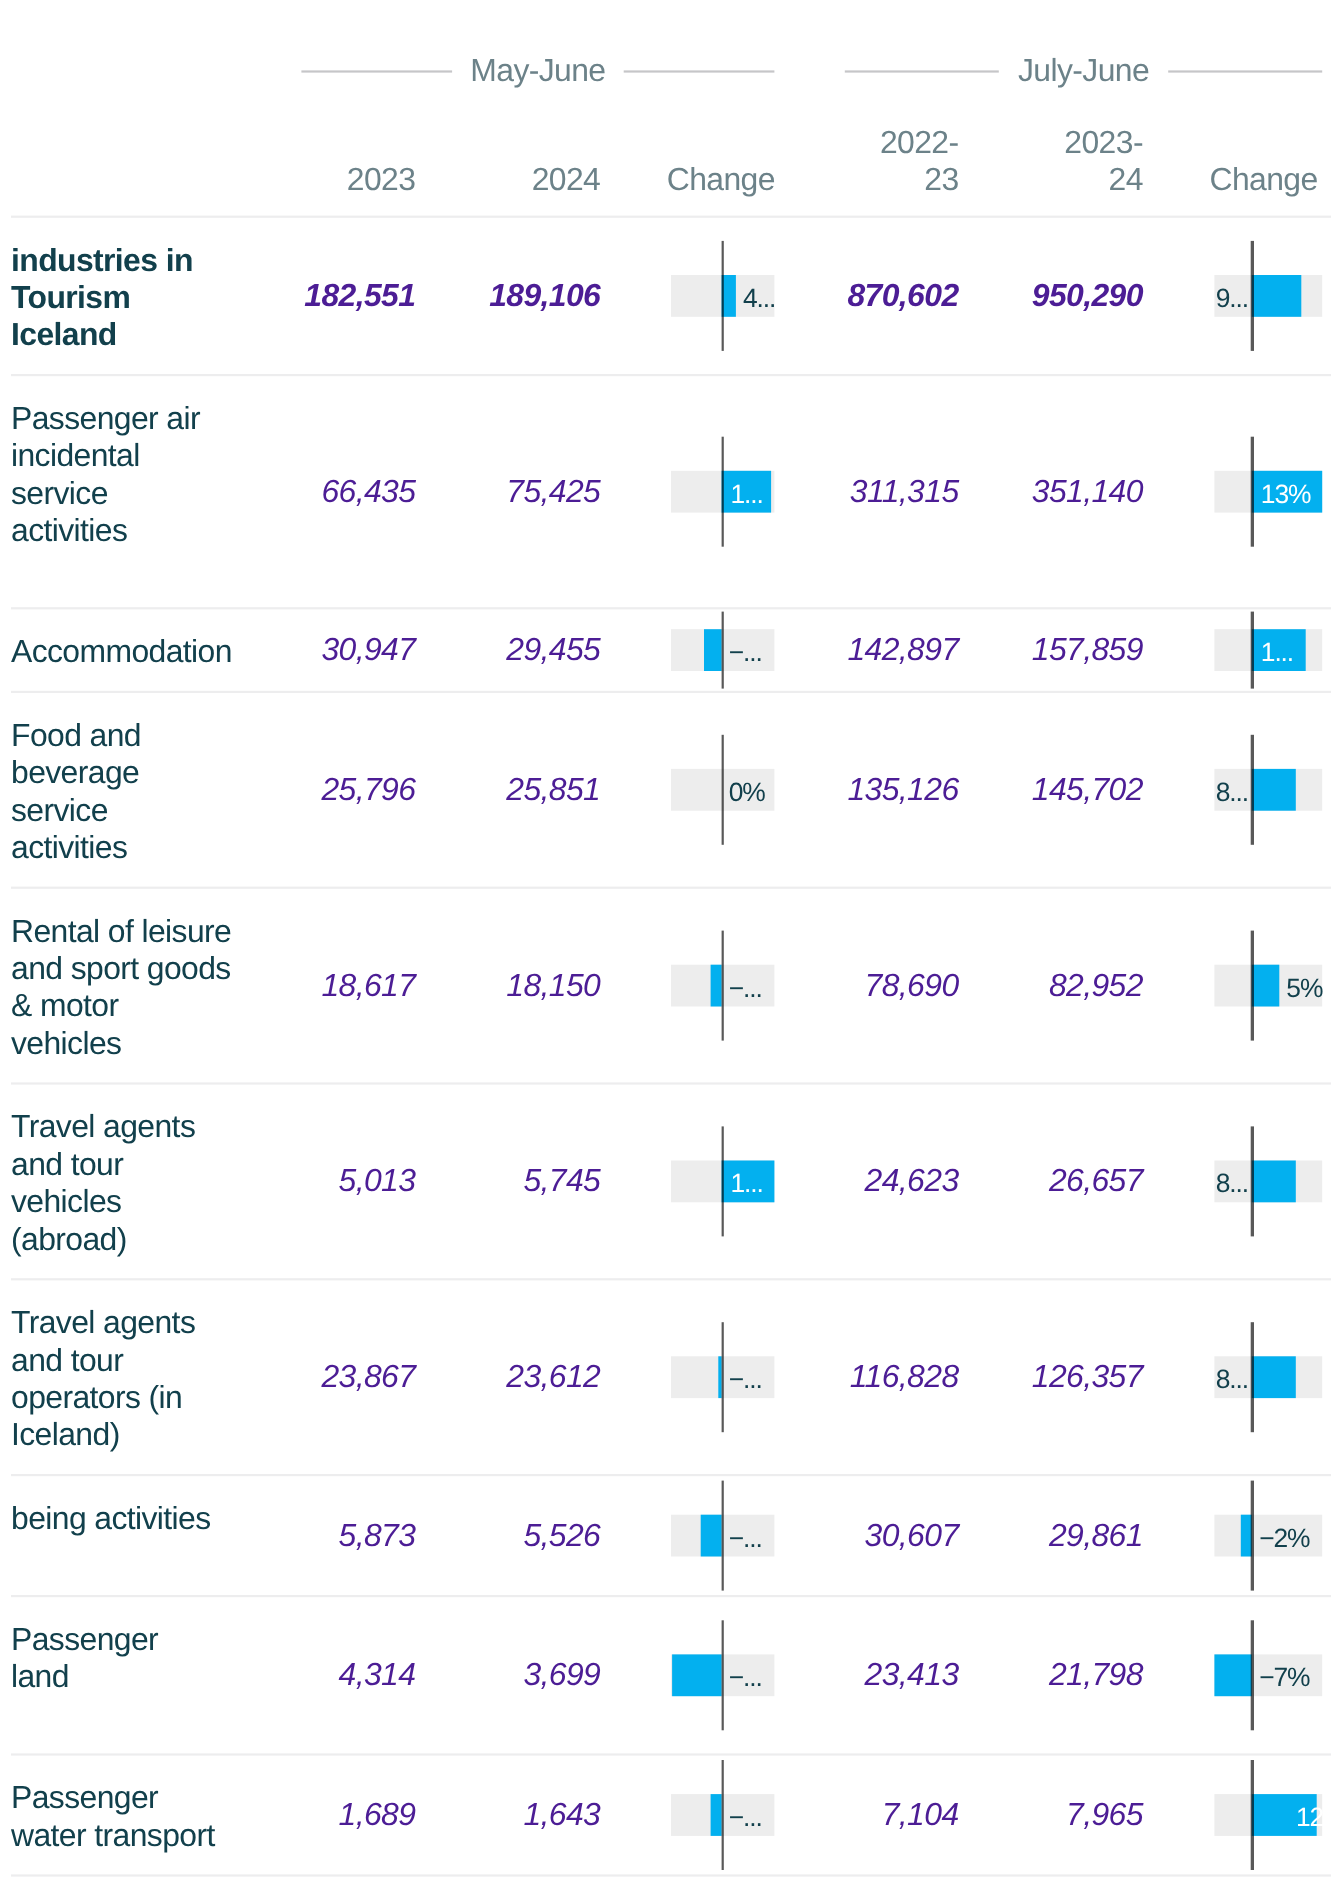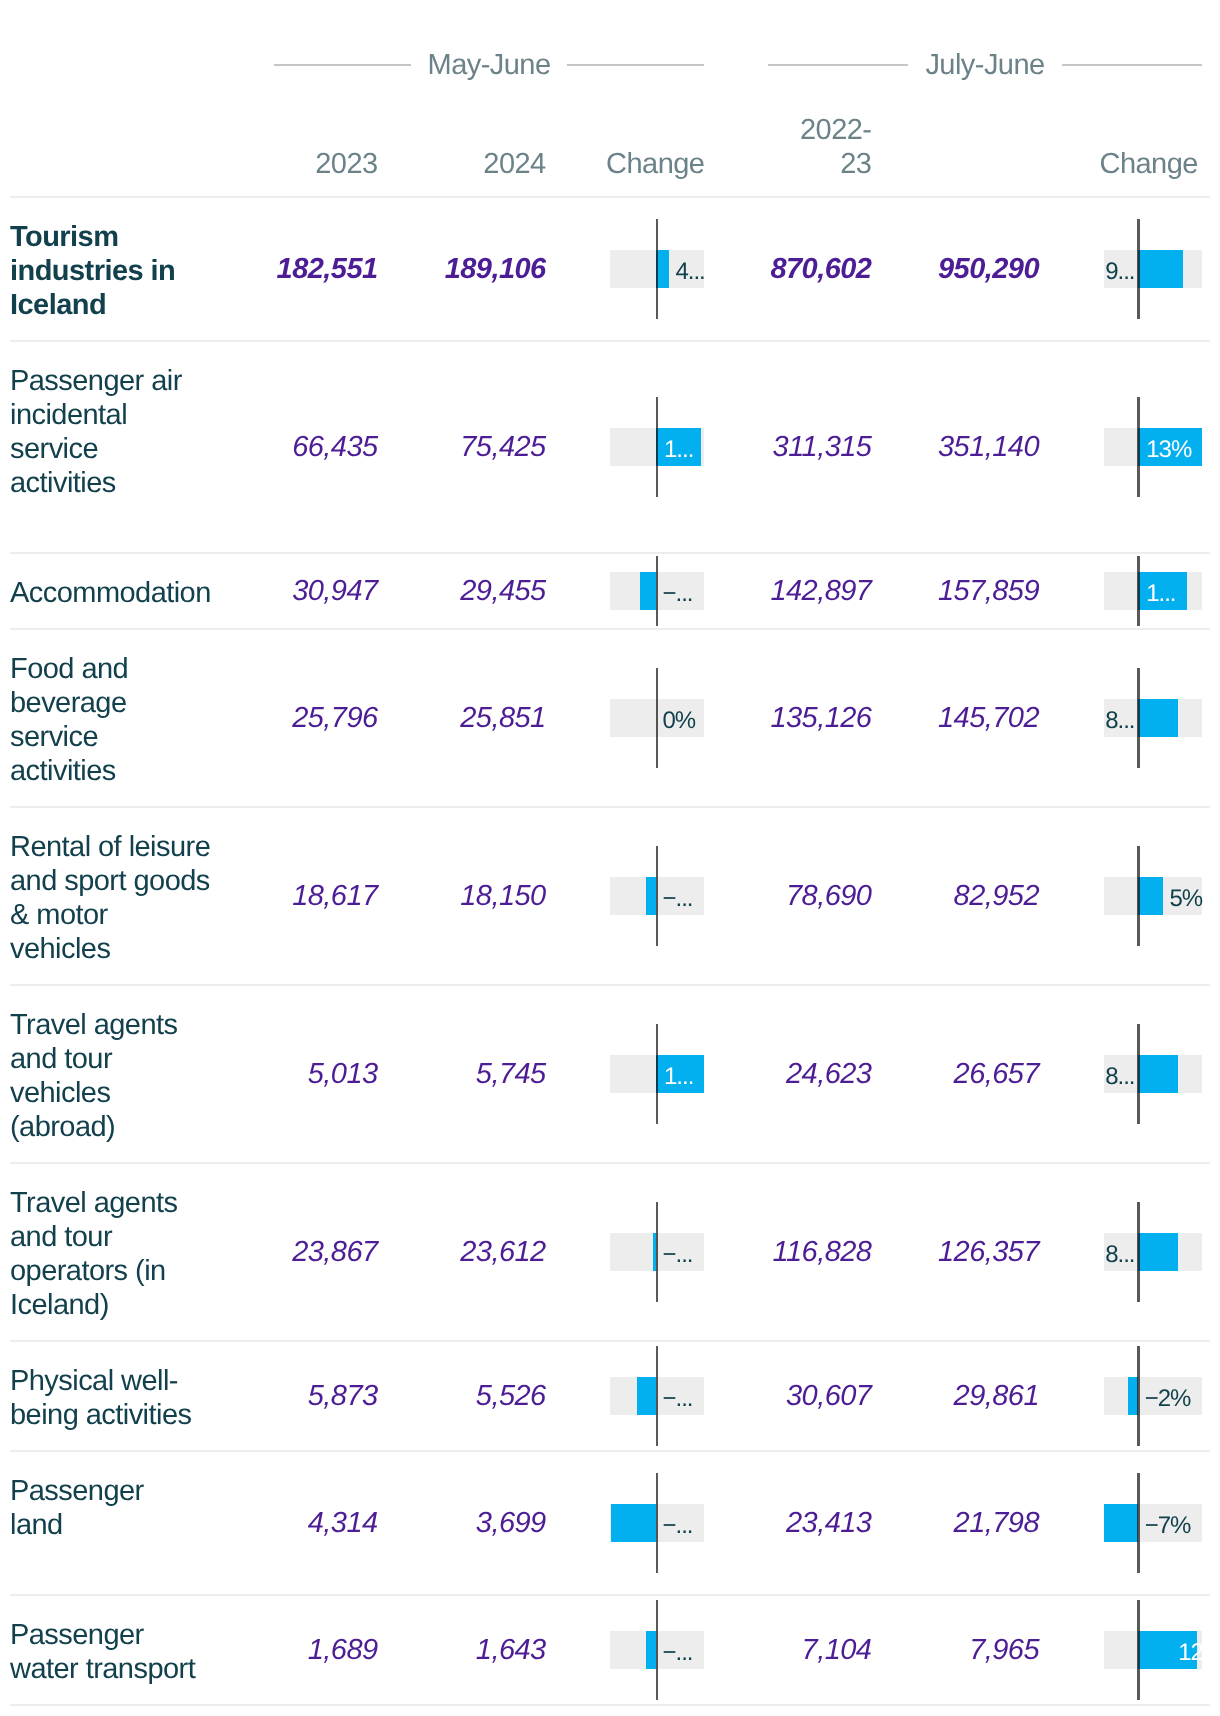--- a/index.html
+++ b/index.html
@@ -66,29 +66,33 @@
   <div class="ch" style="left:365.0px;width:180.7px;">
    <div class="chline">2024</div>
   </div>
   <div class="ch" style="left:523.0px;width:181.4px;">
    <div class="chline">Change</div>
   </div>
   <div class="ch" style="left:691.0px;width:180.4px;">
    <div class="chline">2022-</div>
    <div class="chline">23</div>
   </div>
+  <div class="ch" style="left:859.0px;width:180.0px;">
+   <div class="chline">2023-</div>
+   <div class="chline">24</div>
+  </div>
   <div class="ch" style="left:1017.0px;width:180.8px;">
    <div class="chline">Change</div>
   </div>
  </div>
  <div class="hrule" style="top:195.75px;"></div>
  <div class="row total" style="top:196.90px;height:144.00px;">
   <div class="rlabel">
+   <div class="lline">industries in</div>
    <div class="lline">Tourism</div>
-   <div class="lline">industries in</div>
    <div class="lline">Iceland</div>
   </div>
   <div class="rnum" style="left:197.0px;width:180.6px;">182,551</div>
   <div class="rnum" style="left:365.0px;width:180.7px;">189,106</div>
   <div class="rnum" style="left:691.0px;width:180.4px;">870,602</div>
   <div class="rnum" style="left:859.0px;width:180.0px;">950,290</div>
   <div class="bar" style="left:610.1px;width:93.8px;">
    <div class="track"></div>
    <div class="fill" style="left:45.9px;width:12.9px;"></div>
    <div class="blab" style="left:65.3px;text-align:left;">4...</div>
@@ -244,21 +248,20 @@
   <div class="bar" style="left:1103.8px;width:98.4px;">
    <div class="track"></div>
    <div class="fill" style="left:34.4px;width:39.4px;"></div>
    <div class="blab" style="left:1.4px;text-align:left;">8...</div>
    <div class="zero" style="left:33.0px;top:-30.8px;height:100.0px;"></div>
   </div>
  </div>
  <div class="hrule" style="top:1339.75px;"></div>
  <div class="row" style="top:1340.90px;height:110.00px;">
   <div class="rlabel">
-   <div class="lline">Physical well-</div>
    <div class="lline">being activities</div>
   </div>
   <div class="rnum" style="left:197.0px;width:180.6px;">5,873</div>
   <div class="rnum" style="left:365.0px;width:180.7px;">5,526</div>
   <div class="rnum" style="left:691.0px;width:180.4px;">30,607</div>
   <div class="rnum" style="left:859.0px;width:180.0px;">29,861</div>
   <div class="bar" style="left:610.1px;width:93.8px;">
    <div class="track"></div>
    <div class="fill" style="left:26.5px;width:19.4px;"></div>
    <div class="blab" style="left:52.4px;text-align:left;">−...</div>

